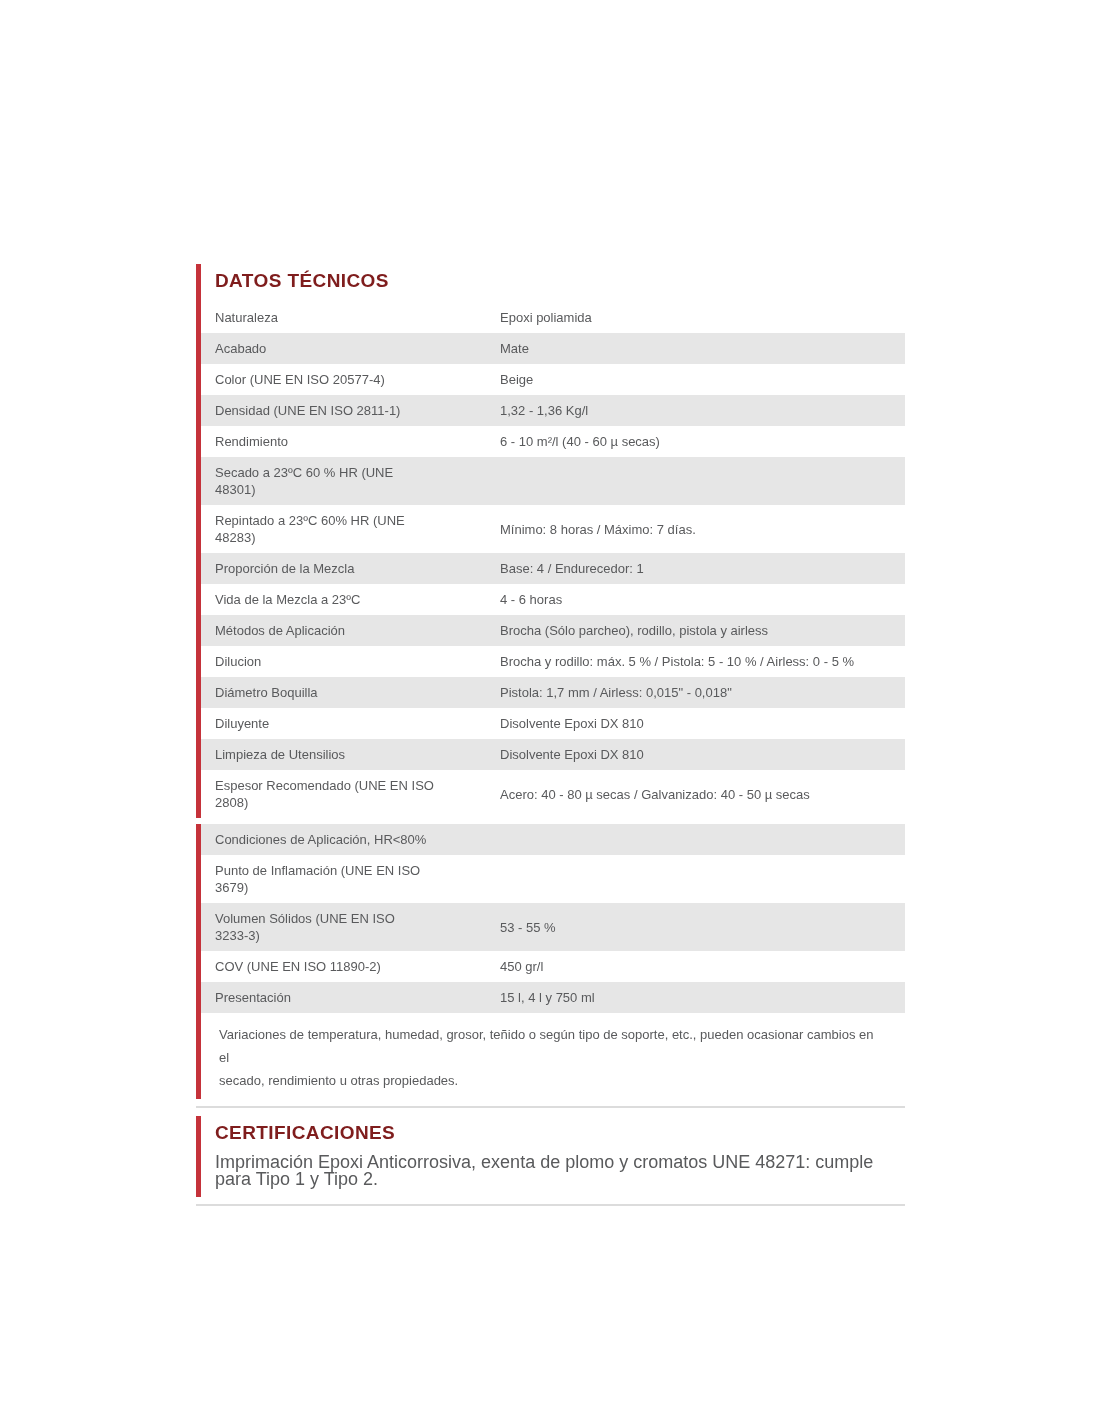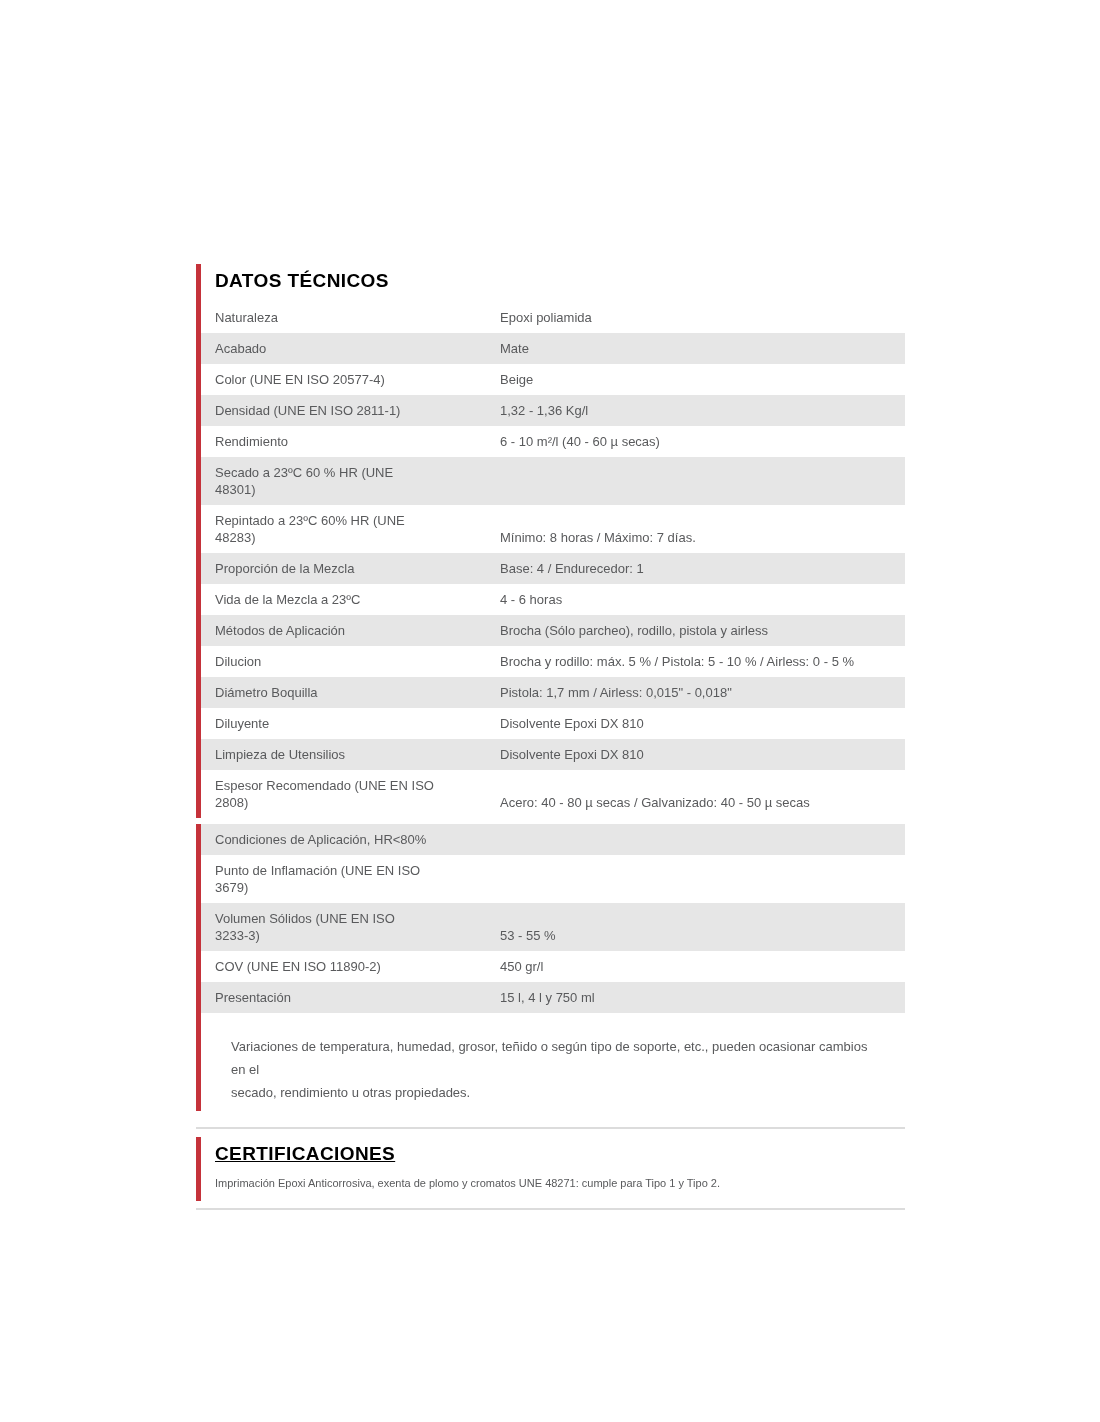--- a/index.html
+++ b/index.html
@@ -27,26 +27,26 @@
   .block-datos-1 {
     margin-bottom: 6px;
   }
   .section-title {
     margin: 0 0 9px 14px;
     padding-top: 5px;
     font-size: 19px;
     line-height: 24px;
     font-weight: bold;
     letter-spacing: 0.4px;
-    color: #000000;
+    color: #7f1d1d;
   }
   .rows { width: 100%; }
   .row {
     display: flex;
-    align-items: flex-end;
+    align-items: center;
     padding: 7px 10px 7px 14px;
     box-sizing: border-box;
     font-size: 13px;
     line-height: 17px;
   }
   .sec1 .row:nth-child(even) { background: #e6e6e6; }
   .sec2 .row:nth-child(odd)  { background: #e6e6e6; }
   .row .label {
     flex: none;
     width: 285px;
@@ -65,21 +65,21 @@
     border: none;
     border-top: 2px solid #dcdcdc;
     margin: 7px 0 8px 0;
     width: 709px;
   }
   .block-cert {
     padding-bottom: 9px;
   }
   .cert-text {
     margin: 9px 0 0 14px;
-    font-size: 11px;
+    font-size: 18px;
     line-height: 17px;
   }
 </style>
 </head>
 <body>
 
 <div class="content">
 
   <section class="block block-datos-1">
     <h2 class="section-title">DATOS TÉCNICOS</h2>
@@ -165,26 +165,26 @@
       </div>
       <div class="row">
         <div class="label">COV (UNE EN ISO 11890-2)</div>
         <div class="value">450 gr/l</div>
       </div>
       <div class="row">
         <div class="label">Presentación</div>
         <div class="value">15 l, 4 l y 750 ml</div>
       </div>
     </div>
-    <p class="table-note" style="margin:16px;">Variaciones de temperatura, humedad, grosor, teñido o según tipo de soporte, etc., pueden ocasionar cambios en el
+    <p class="table-note" style="margin:4px;">Variaciones de temperatura, humedad, grosor, teñido o según tipo de soporte, etc., pueden ocasionar cambios en el
 secado, rendimiento u otras propiedades.</p>
   </section>
 
   <hr class="divider">
 
   <section class="block block-cert">
-    <h2 class="section-title" style="margin-bottom:8px;text-decoration:underline;">CERTIFICACIONES</h2>
+    <h2 class="section-title" style="margin-bottom:8px;">CERTIFICACIONES</h2>
     <p class="cert-text">Imprimación Epoxi Anticorrosiva, exenta de plomo y cromatos UNE 48271: cumple para Tipo 1 y Tipo 2.</p>
   </section>
 
   <hr class="divider">
 
 </div>
 
 </body></html>

